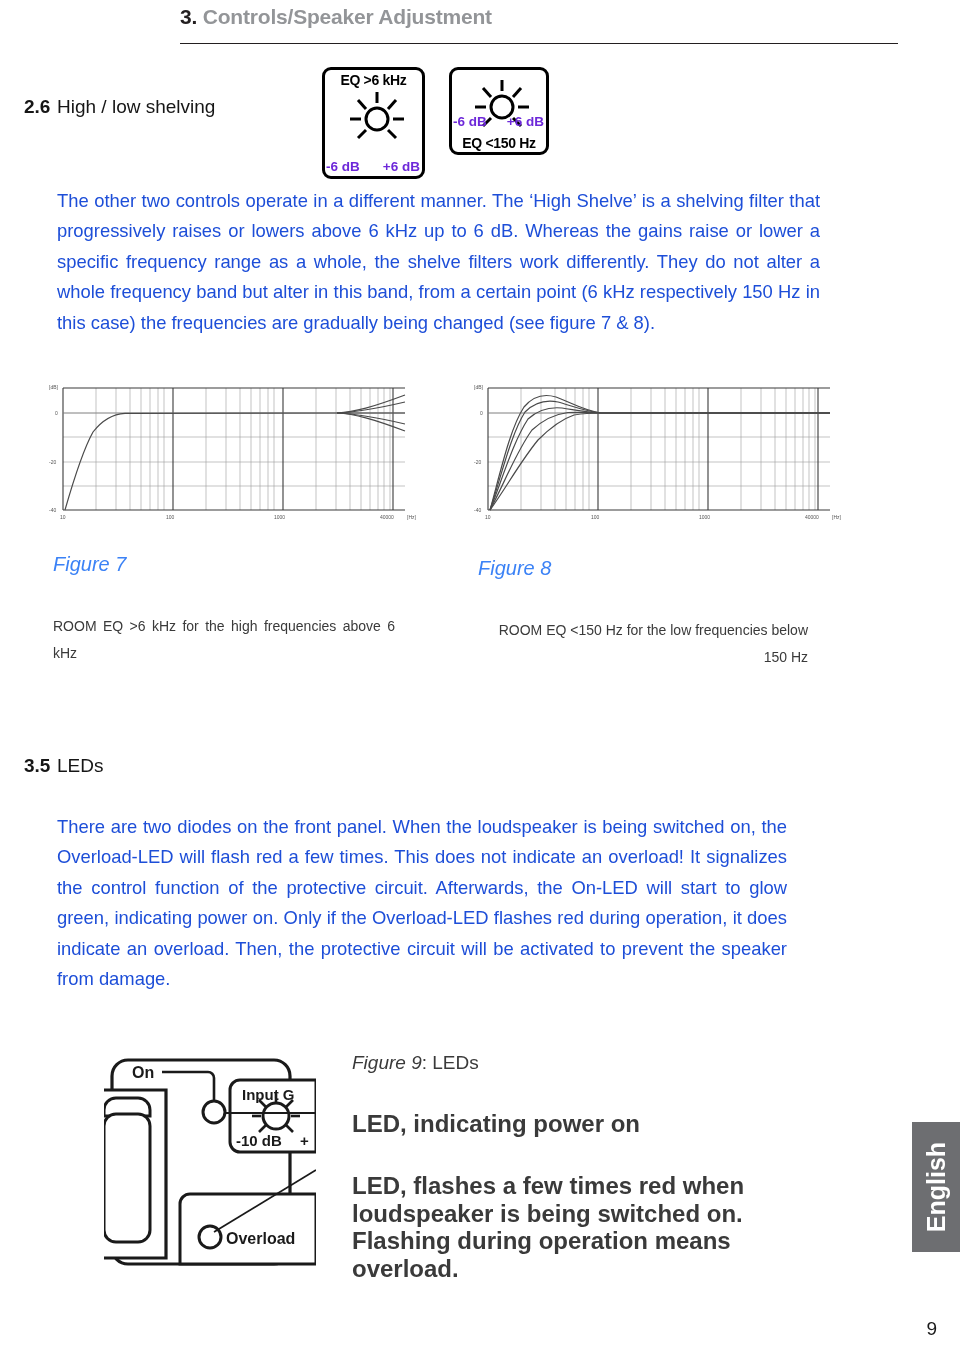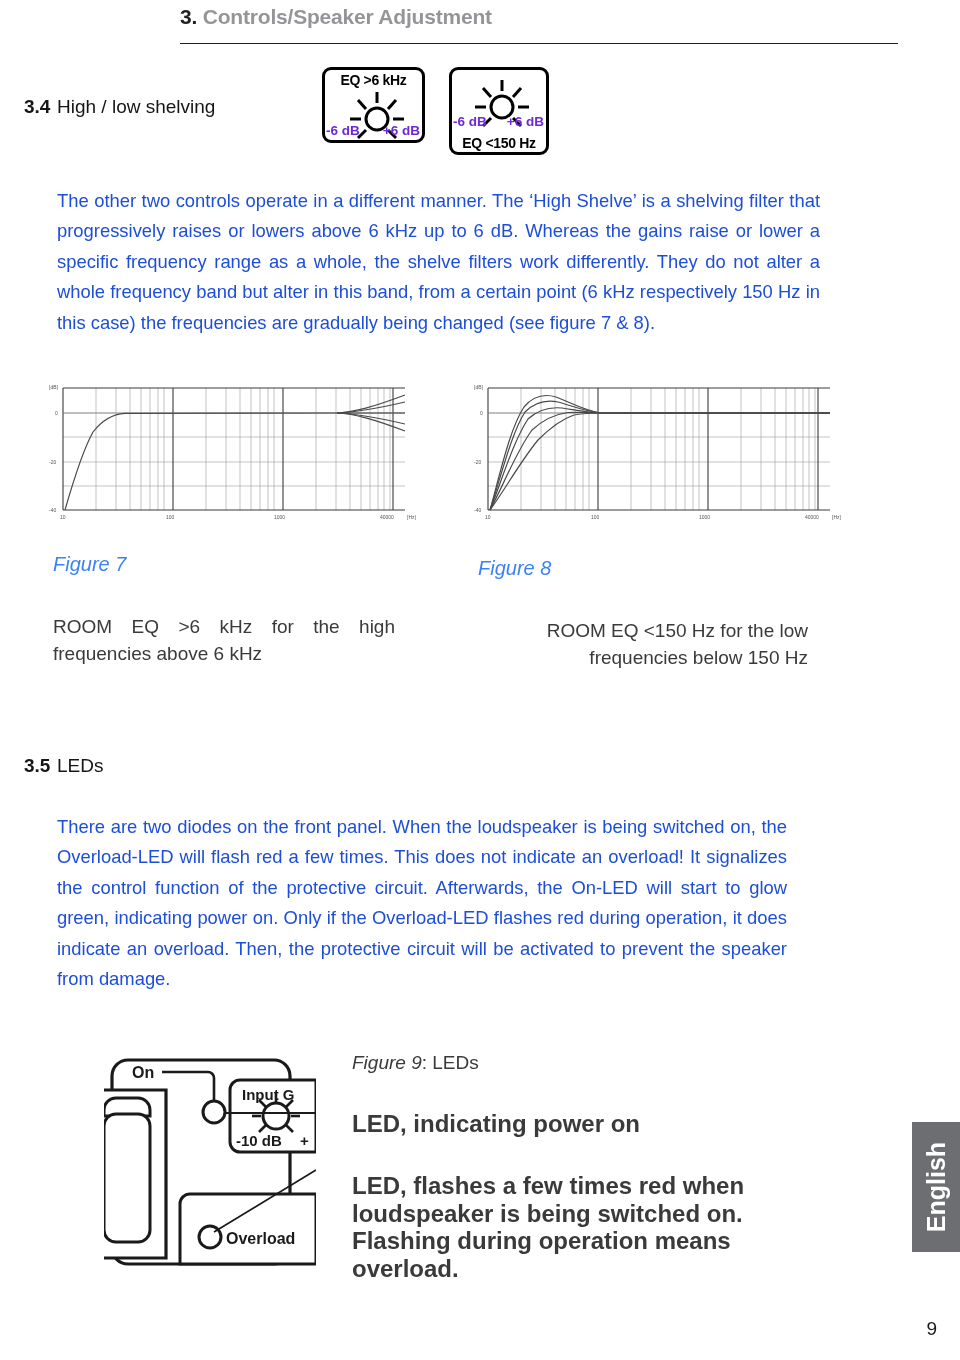--- a/index.html
+++ b/index.html
@@ -54,21 +54,21 @@
   #sec35-num { left: 24px; top: 755px; }
   #sec35-title { left: 57px; top: 755px; }
 
   
   .knob-box {
     position: absolute;
     border: 3px solid #000;
     border-radius: 9px;
     background: #fff;
   }
-  #knob-high { left: 322px; top: 67px; width: 103px; height: 76px; }
+  #knob-high { left: 322px; top: 67px; width: 103px; height: 112px; }
   #knob-low  { left: 449px; top: 67px; width: 100px; height: 88px; }
   .knob-cap {
     position: absolute;
     left: 0; right: 0;
     text-align: center;
     font-size: 14px;
     font-weight: bold;
     letter-spacing: -0.3px;
     color: #000;
     white-space: nowrap;
@@ -114,21 +114,21 @@
   .fig-label {
     position: absolute;
     font-size: 20px;
     font-style: italic;
     color: #3b82f6;
   }
   #fig7-label { left: 53px; top: 553px; }
   #fig8-label { left: 478px; top: 557px; }
   .fig-desc {
     position: absolute;
-    font-size: 19px;
+    font-size: 14px;
     line-height: 27px;
     color: #3a3a3a;
   }
   #fig7-desc { left: 53px; top: 613px; width: 342px; text-align: justify; }
   #fig8-desc { left: 478px; top: 617px; width: 330px; text-align: right; }
 
   
   #fig9-panel {
     position: absolute;
     left: 104px; top: 1052px; width: 212px; height: 220px;
@@ -182,21 +182,21 @@
 <body>
 
 <div class="page-header">
   <div class="htitle">
     <span class="hnum">3.</span>
     <span class="htxt">Controls/Speaker Adjustment</span>
   </div>
 </div>
 <div class="header-rule"></div>
 
-<div class="sec-num" id="sec34-num">3.4</div>
+<div class="sec-num" id="sec34-num">2.6</div>
 <div class="sec-title" id="sec34-title">High / low shelving</div>
 
 <div class="knob-box" id="knob-high">
   <div class="knob-cap">EQ &gt;6 kHz</div>
   <svg class="knob-sun" viewBox="0 0 54 54">
     <circle cx="27" cy="29" r="11" fill="none" stroke="#000" stroke-width="3"></circle>
     <g stroke="#000" stroke-width="3" stroke-linecap="butt">
       <line x1="27" y1="2" x2="27" y2="13"></line>
       <line x1="8" y1="10" x2="16" y2="19"></line>
       <line x1="46" y1="10" x2="38" y2="19"></line>

